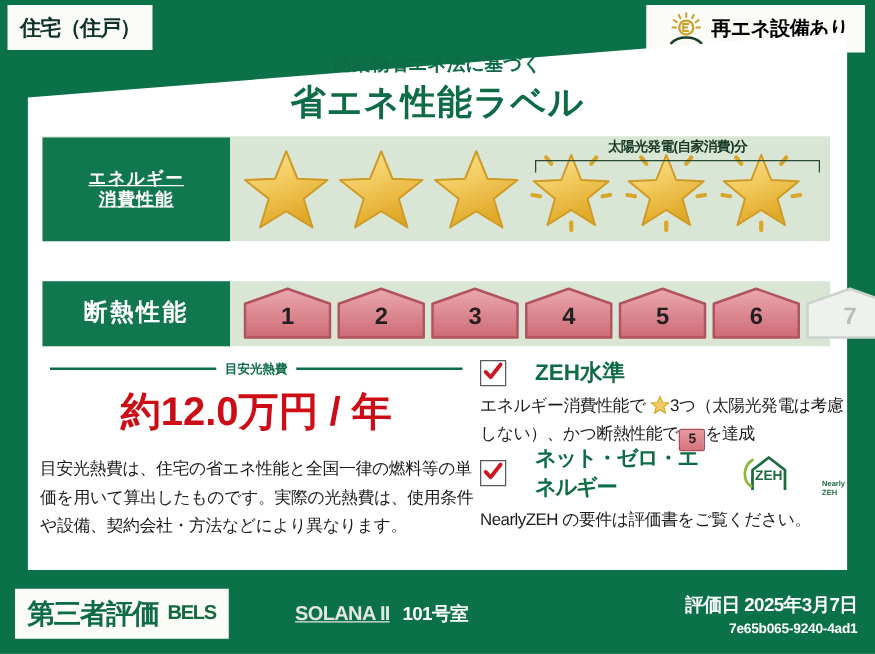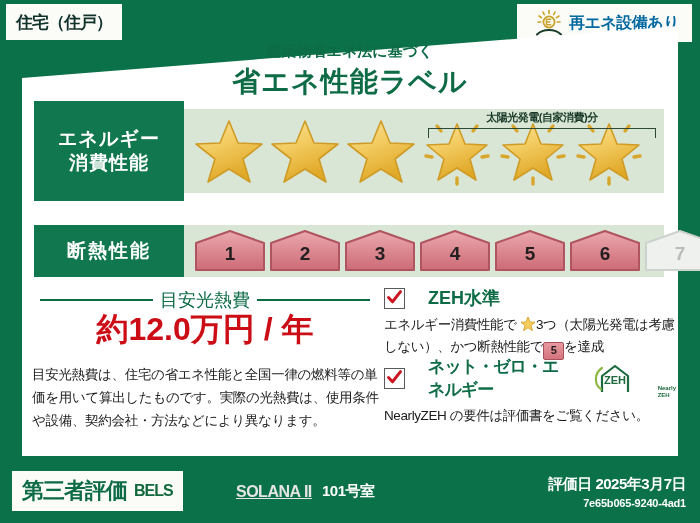--- a/index.html
+++ b/index.html
@@ -20,21 +20,21 @@
     display:flex;align-items:center;justify-content:center;
     box-sizing:border-box;
   }
   #type-chip{
     left:6px;top:4px;width:116px;height:36px;
     font-size:17px;font-weight:700;color:#10322a;letter-spacing:-1px;
   }
   #renew-chip{
     right:8px;top:4px;width:175px;height:38px;
     gap:5px;padding-left:4px;
-    font-size:16px;font-weight:700;color:#0369a1;letter-spacing:-0.5px;
+    font-size:16px;font-weight:700;color:#000000;letter-spacing:-0.5px;
   }
   #renew-chip .solar-ico{width:30px;height:28px;flex:0 0 auto;}
 
   
   #sheet{
     position:absolute;left:22px;top:26px;width:656px;height:430px;
     background:#ffffff;
     clip-path:polygon(0 52px, 100% 0px, 100% 100%, 0 100%);
   }
   #title-wrap{
@@ -49,21 +49,21 @@
     position:absolute;left:34px;width:630px;
     background:#d9e6d6;display:flex;align-items:center;
   }
   #energy-row{top:109px;height:84px;}
   #insul-row{top:225px;height:52px;}
   .rate-label{
     background:#10774e;color:#fff;font-weight:700;
     display:flex;flex-direction:column;align-items:center;justify-content:center;
     line-height:1.25;flex:0 0 auto;box-sizing:border-box;
   }
-  #energy-row .rate-label{width:150px;height:100px;font-size:19px;letter-spacing:1px;}
+  #energy-row .rate-label{width:150px;height:83px;font-size:14px;letter-spacing:1px;text-decoration:underline;}
   #insul-row  .rate-label{width:150px;height:52px;font-size:19px;letter-spacing:2px;}
 
   .stars{display:flex;align-items:center;gap:2px;padding-left:8px;position:relative;}
   .star{position:relative;width:74px;height:70px;flex:0 0 auto;}
   .star svg{display:block;width:74px;height:70px;}
 
   
   #solar-bracket{
     position:absolute;left:424px;top:112px;width:236px;height:28px;
     pointer-events:none;
@@ -88,21 +88,21 @@
     font-size:19px;font-weight:700;color:#231f20;
   }
   .grade.off span{color:#b9bdb9;}
 
   
   #cost-head{
     position:absolute;left:40px;top:288px;width:330px;
     display:flex;align-items:center;gap:7px;color:#0d6b46;
   }
   #cost-head .rule{flex:1 1 auto;height:1.5px;background:#0d6b46;}
-  #cost-head .txt{font-size:18px;font-weight:400;letter-spacing:0px;white-space:nowrap;}
+  #cost-head .txt{font-size:10px;font-weight:700;letter-spacing:0px;white-space:nowrap;}
   #cost-value{
     position:absolute;left:40px;top:308px;width:330px;text-align:center;
     font-size:32px;font-weight:700;color:#cc0d16;letter-spacing:0px;
   }
   #cost-note{
     position:absolute;left:32px;top:363px;width:348px;
     font-size:13.5px;line-height:1.72;color:#1b1b1b;letter-spacing:-0.3px;
   }
 
   

